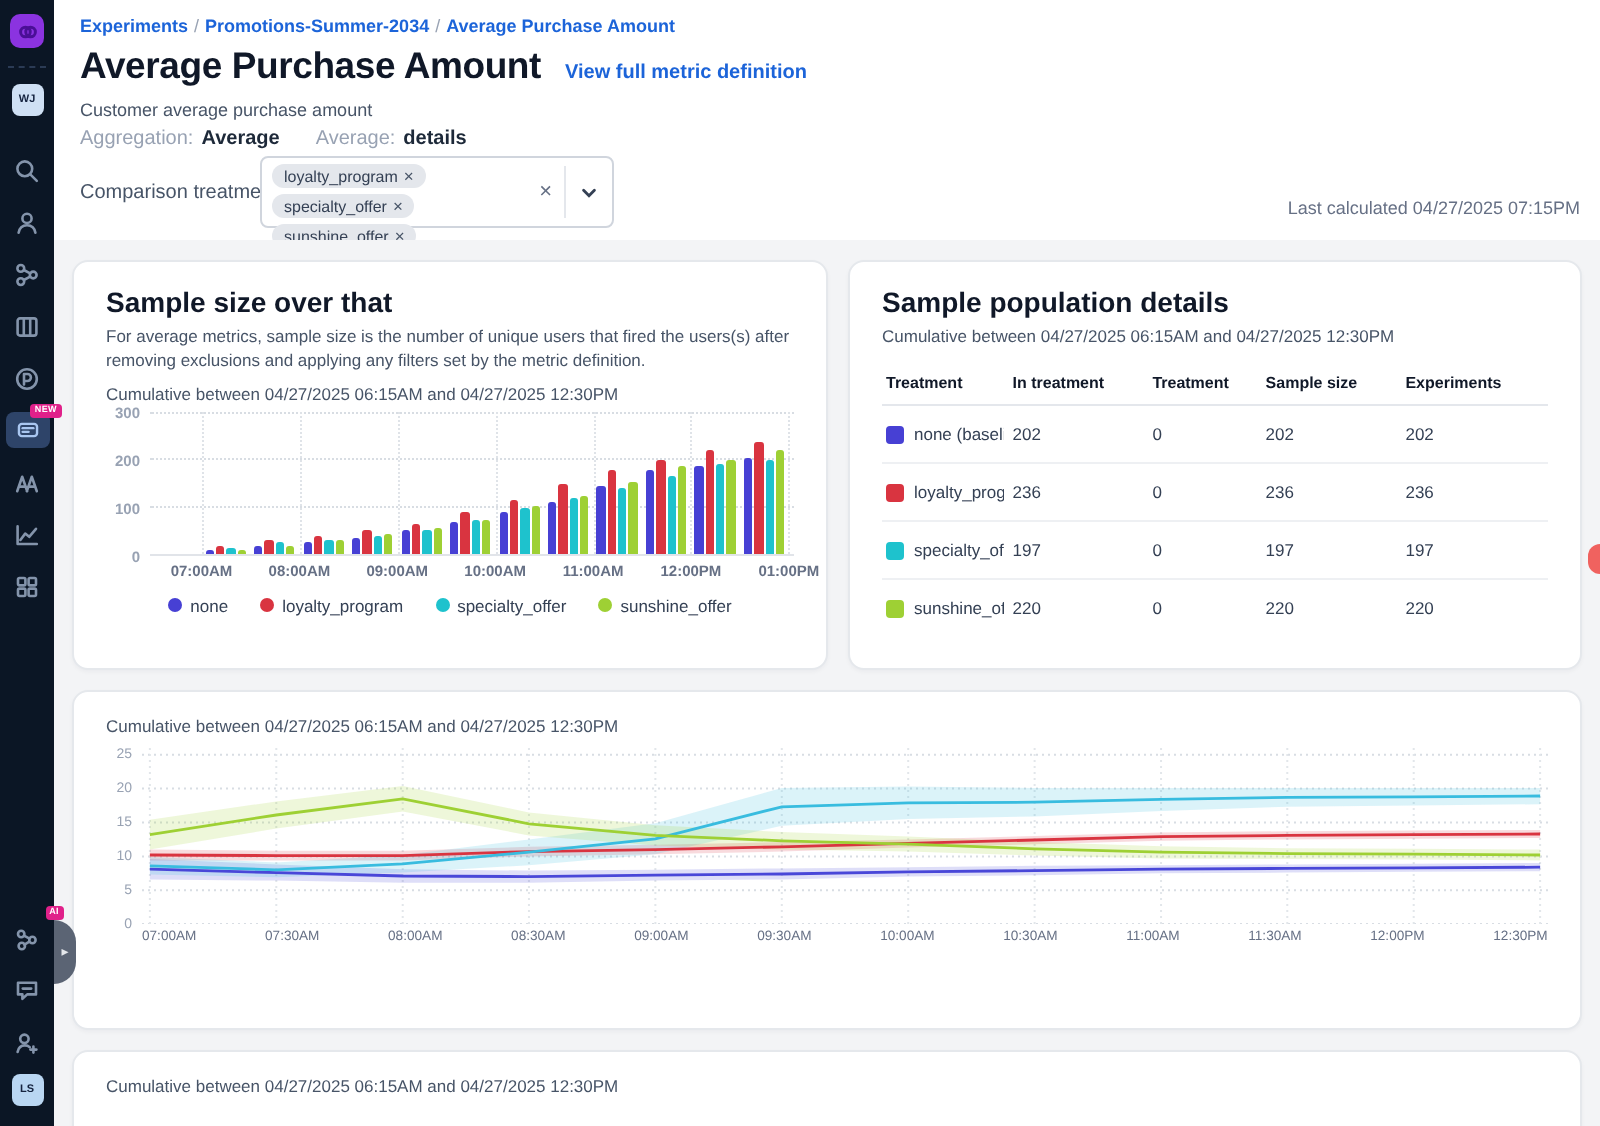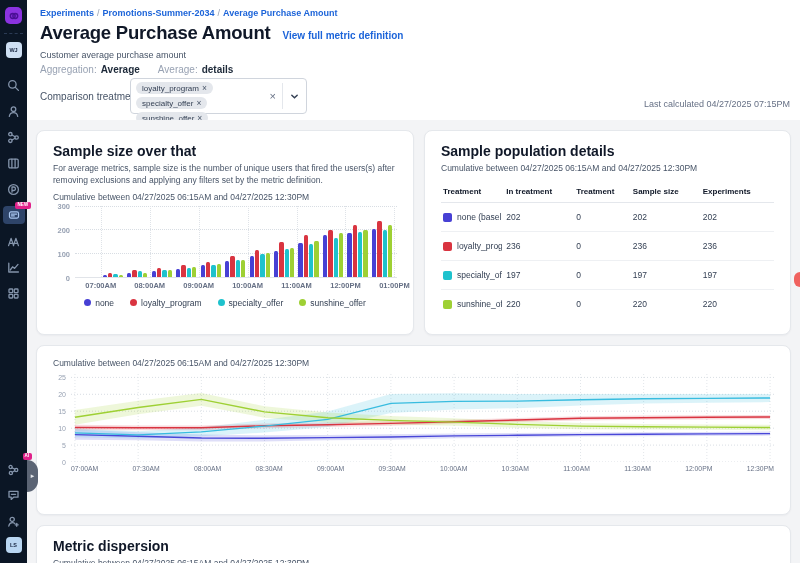--- a/index.html
+++ b/index.html
@@ -536,18 +536,17 @@
                 <span>11:00AM</span>
                 <span>11:30AM</span>
                 <span>12:00PM</span>
                 <span>12:30PM</span>
               </div>
           </div>
         </div>
       </article>
 
       <article class="card card-dispersion">
-        <h2 class="card-title">Metric dispersion</h2>
         <div class="range">Cumulative between 04/27/2025 06:15AM and 04/27/2025 12:30PM</div>
       </article>
     </section>
   </main>
 </div>
 
 </body></html>

